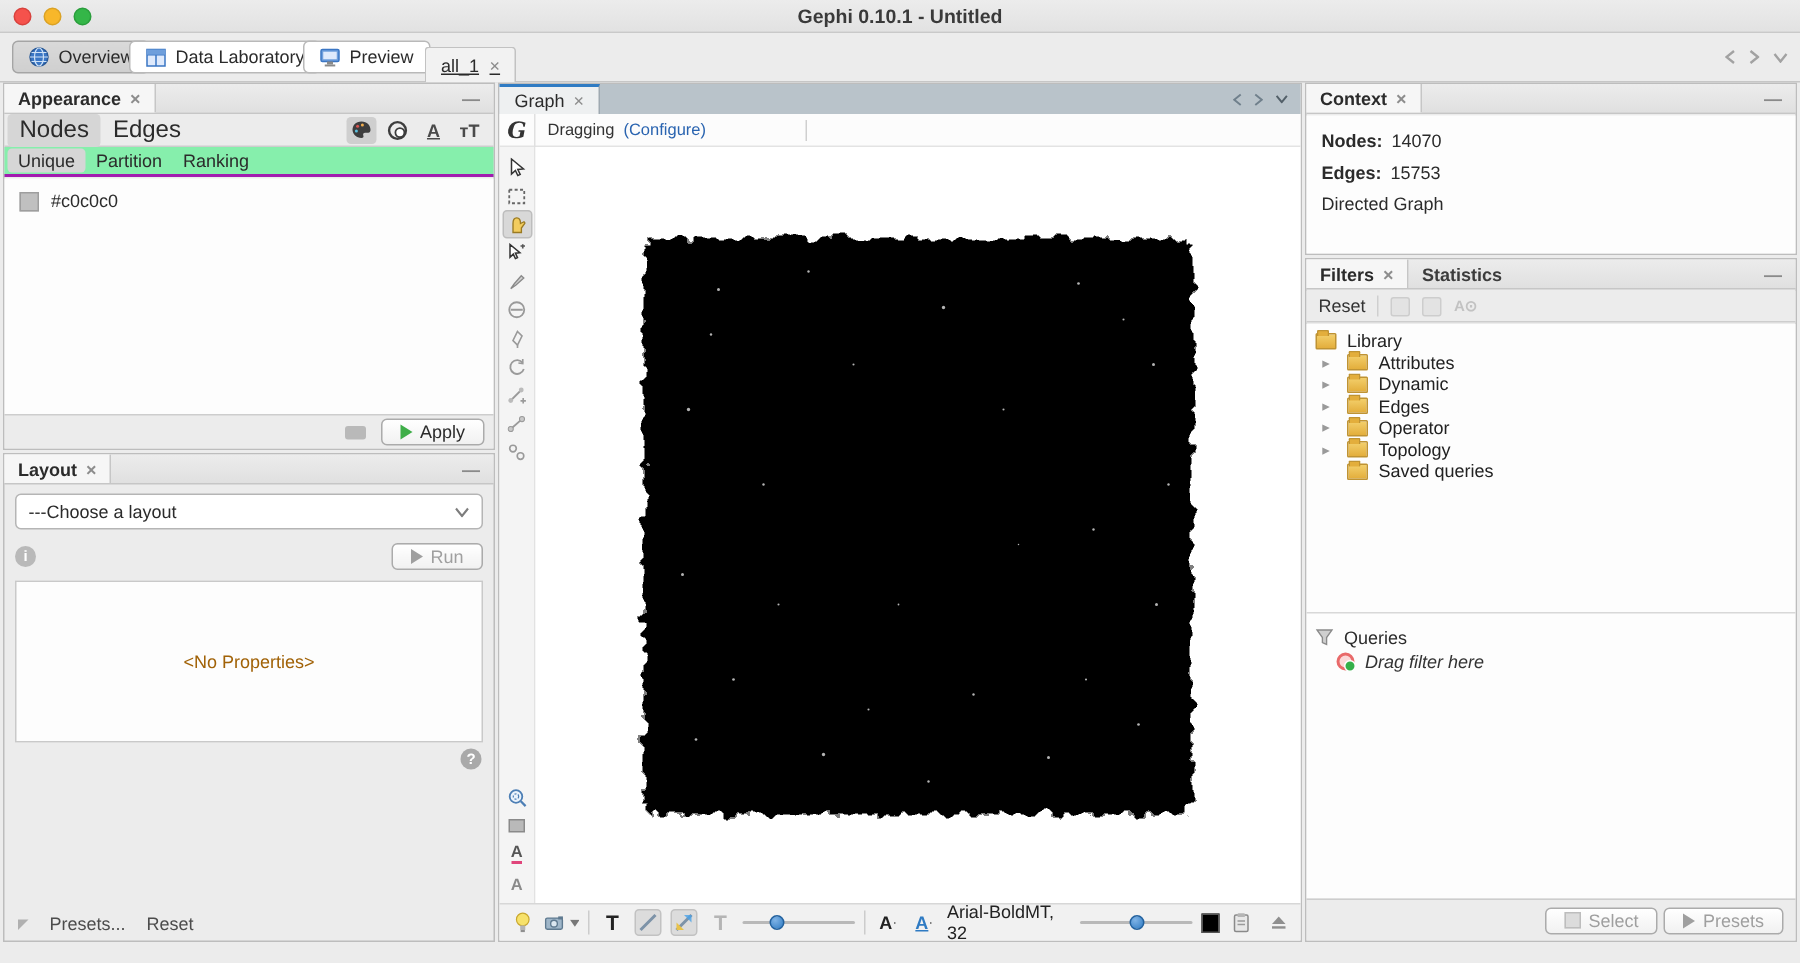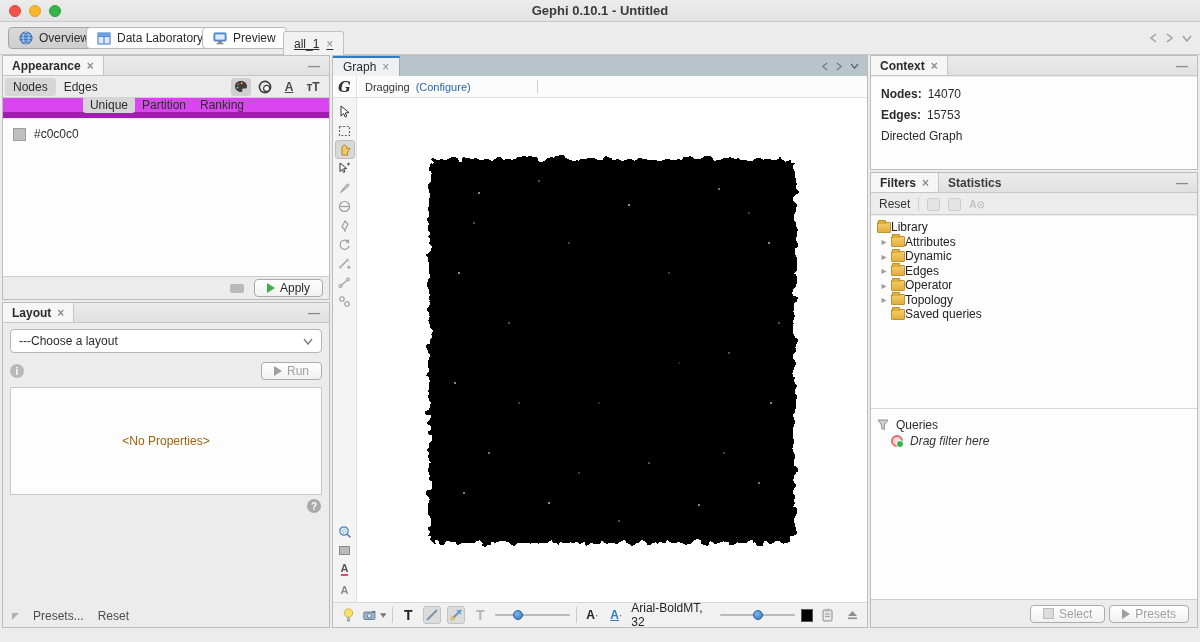--- a/index.html
+++ b/index.html
@@ -35,28 +35,28 @@
   .phead { height:20px; background:linear-gradient(#ececec,#e0e0e0); border-bottom:1px solid #c6c6c6;
     display:flex; align-items:stretch;font-weight:bold; }
   .ptab { display:flex; align-items:center; gap:6px; padding:0 9px; background:#f6f6f6;
     border-right:1px solid #c6c6c6; font-size:12px; }
   .ptab.unsel { background:transparent; border-right:none; color:#3c3c3c; }
   .pmin { margin-left:auto; padding:0 9px; color:#8a8a8a; display:flex; align-items:center; font-size:12px; }
 
   
   .appearance { left:2px; top:0; width:328px; height:245px; }
   .app-subtabs { height:22px; display:flex; align-items:center; border-bottom:1px solid #cdcdcd; background:#ececec; padding-left:2px; }
-  .subtab { padding:2px 8px; border-radius:3px; font-size:12px; }
+  .subtab { padding:2px 8px; border-radius:3px; font-size:16px; }
   .subtab.active { background:#d6d6d6; }
   .app-icons { margin-left:auto; display:flex; align-items:center; gap:4px; padding-right:6px; }
   .app-icon { width:20px; height:18px; display:flex; align-items:center; justify-content:center; border-radius:3px; }
   .app-icon.active { background:#cfcfcf; }
   .glyphA { font-size:12px; font-weight:bold; color:#4a4a4a; text-decoration:underline; }
   .glyphtT { font-size:12px; font-weight:bold; color:#4a4a4a; }
-  .app-modes { height:20px; display:flex; align-items:center; border-bottom:6px solid #a21caf; background:#d946ef; padding-left:2px;justify-content:center; }
+  .app-modes { height:20px; display:flex; align-items:center; border-bottom:2px solid #a21caf; background:#86efac; padding-left:2px; }
   .mode { padding:1px 7px; border-radius:3px; font-size:12px; }
   .mode.active { background:#d6d6d6; }
   .app-content { position:absolute; left:0; top:63px; right:0; bottom:23px; background:#fdfdfd; }
   .swatch-row { display:flex; align-items:center; gap:8px; padding:8px 0 0 10px; }
   .swatch { width:13px; height:13px; background:#c0c0c0; border:1px solid #9e9e9e; }
   .apply-row { position:absolute; left:0; right:0; bottom:0; height:23px; border-top:1px solid #cdcdcd;
     display:flex; align-items:center; justify-content:flex-end; gap:10px; padding:0 6px; background:#ececec; }
   .btn { display:flex; align-items:center; gap:5px; height:18px; padding:0 12px; background:linear-gradient(#ffffff,#f1f1f1);
     border:1px solid #ababab; border-radius:4px; font-size:12px; }
   .btn.disabled { color:#9f9f9f; }
@@ -132,21 +132,21 @@
 
   
   .filtersp { left:870px; top:117px; width:328px; height:456px; }
   .ftoolbar { position:absolute; left:0; right:0; top:21px; height:21px; border-bottom:1px solid #cdcdcd;
     display:flex; align-items:center; gap:8px; padding:0 8px; background:#ececec; }
   .freset { font-size:12px; color:#333; }
   .fsep { width:1px; height:14px; background:#cfcfcf; }
   .dis-ico { width:13px; height:13px; background:#e3e3e3; border:1px solid #cdcdcd; border-radius:2px; }
   .dis-a { font-size:10px; color:#c2c2c2; font-weight:bold; }
   .ftree { position:absolute; left:0; right:0; top:43px; height:192px; background:#fdfdfd; padding:4px 0 0 6px; }
-  .trow { display:flex; align-items:center; gap:0; height:14.5px; font-size:12px; color:#222; }
+  .trow { display:flex; align-items:center; gap:7px; height:14.5px; font-size:12px; color:#222; }
   .trow .indent { width:14px; display:flex; justify-content:center; }
   .chev { color:#9a9a9a; font-size:10px; }
   .folder { width:14px; height:11px; background:linear-gradient(#f3cf6b,#e3ae3c); border:1px solid #bf9333; border-radius:1px; position:relative; }
   .folder:before { content:""; position:absolute; left:0; top:-3px; width:6px; height:3px; background:#e3ae3c; border:1px solid #bf9333; border-bottom:none; border-radius:1px 1px 0 0; }
   .fqueries { position:absolute; left:0; right:0; top:235px; bottom:28px; background:#fdfdfd; border-top:1px solid #d8d8d8; padding:8px 0 0 6px; }
   .qrow { display:flex; align-items:center; gap:7px; height:16px; font-size:12px; }
   .drag-hint { font-style:italic; color:#333; }
   .target-ico { width:12px; height:12px; border-radius:50%; border:2px solid #e96a6a; background:#fbd8d8; position:relative; }
   .target-ico:after { content:""; position:absolute; right:-3px; bottom:-3px; width:6px; height:6px; border-radius:50%; background:#35b04a; border:1px solid #fff; }
   .fbottom { position:absolute; left:0; right:0; bottom:0; height:28px; display:flex; align-items:center; justify-content:flex-end;

